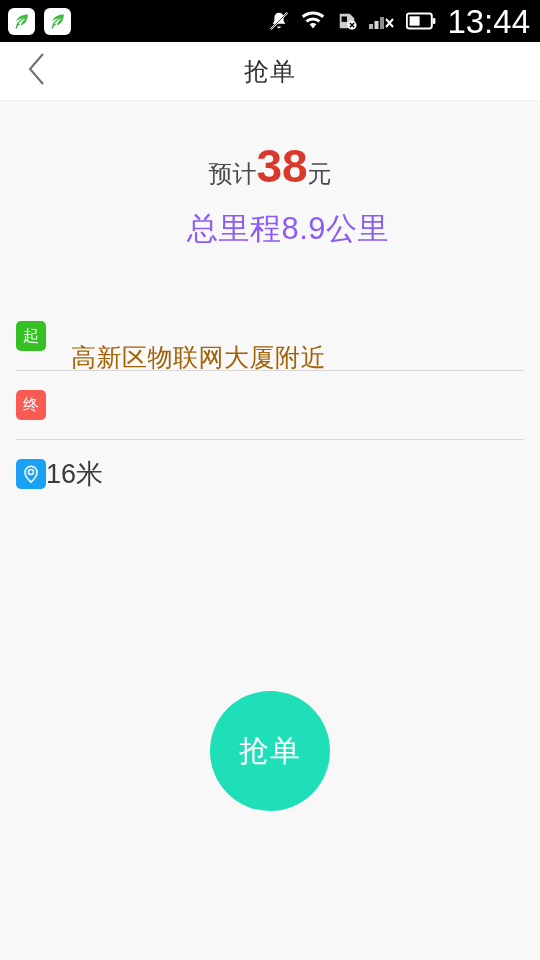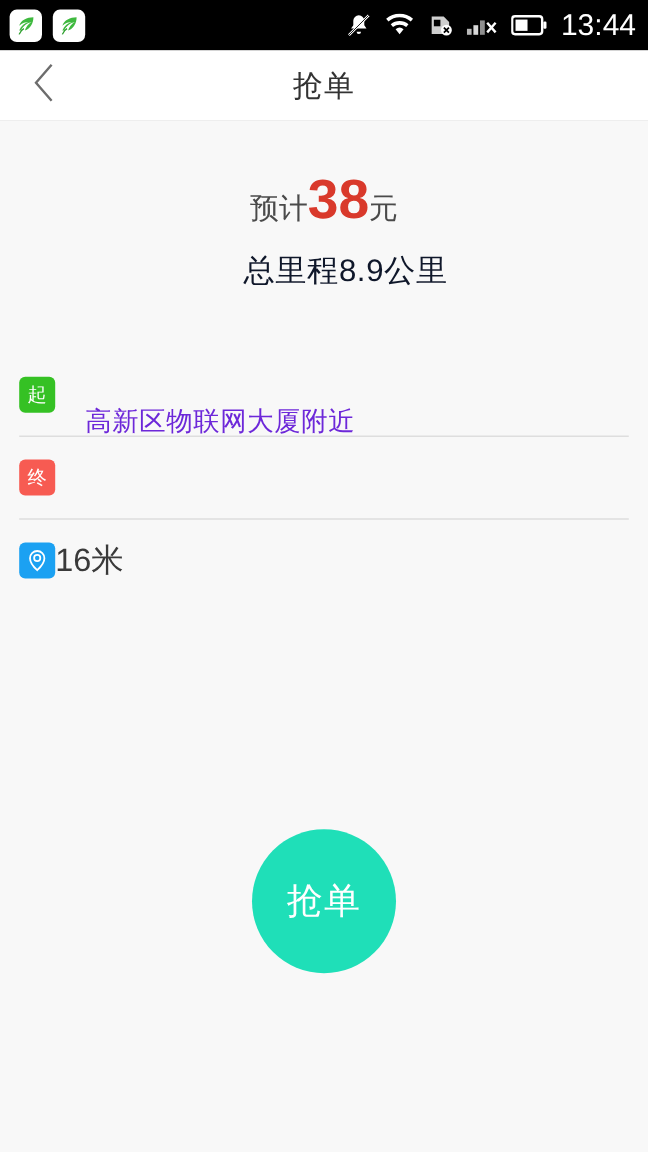--- a/index.html
+++ b/index.html
@@ -43,21 +43,21 @@
     align-items: center;
     justify-content: center;
   }
   .status-right {
     display: flex;
     align-items: center;
     gap: 11px;
   }
   .clock {
     color: #ffffff;
-    font-size: 25px;
+    font-size: 33px;
     letter-spacing: 0px;
     line-height: 1;
     font-family: "Liberation Sans", sans-serif;
   }
   .sysicon { display: block; }
 
   
   .nav-bar {
     position: relative;
     height: 58px;
@@ -108,22 +108,22 @@
   }
   .fare-amount {
     font-size: 46px;
     color: #d9392b;
     font-weight: bold;
     letter-spacing: 0px;
     vertical-align: baseline;
   }
   .distance-line {
     margin-top: 19px;
-    font-size: 26px;
-    color: #0f172a;
+    font-size: 31px;
+    color: #8b5cf6;
     letter-spacing: 0.5px;
     padding-left: 36px;
   }
 
   
   .rows {
     margin-top: 52px;
   }
   .info-row {
     display: flex;
@@ -141,22 +141,22 @@
     justify-content: center;
     color: #ffffff;
     font-size: 16px;
     flex: 0 0 auto;
   }
   .badge-start { background: #35c124; }
   .badge-end   { background: #f75b52; }
   .badge-pin   { background: #1ba1f2; }
   .row-label {
     margin-left: 25px;
-    font-size: 22px;
-    color: #6d28d9;
+    font-size: 25px;
+    color: #a16207;
     letter-spacing: 0.5px;
     flex: 1 1 auto;
     white-space: nowrap;
     margin-top: 43px;
   }
   .row-value {
     font-size: 27px;
     color: #3a3a3a;
     flex: 0 0 auto;
   }

